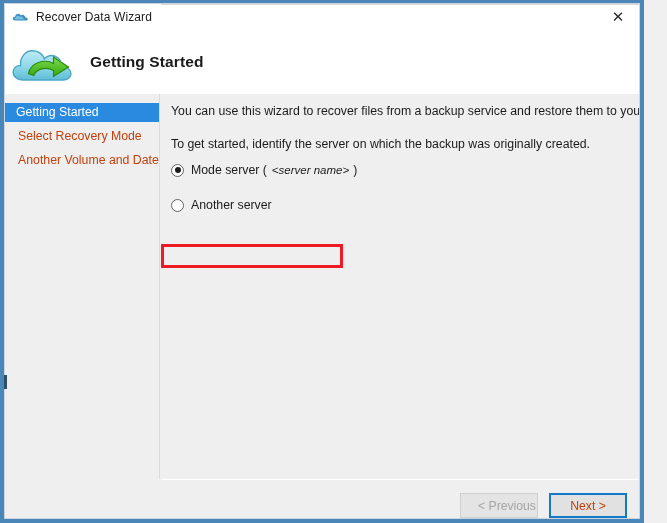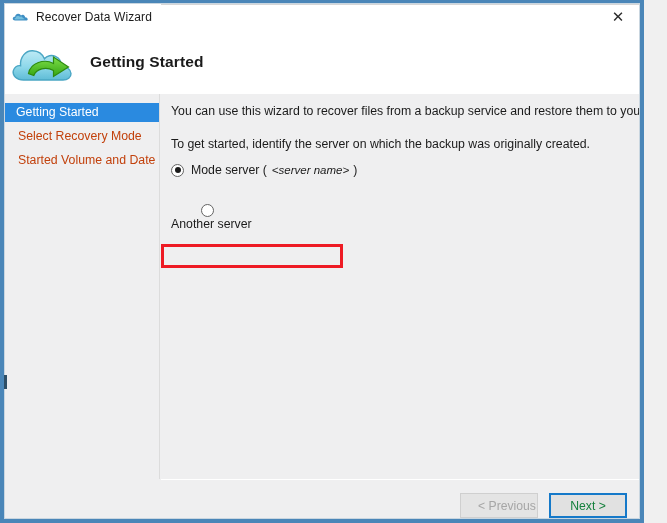--- a/index.html
+++ b/index.html
@@ -153,21 +153,21 @@
   }
   .radio-row {
     display: flex;
     align-items: center;
     height: 20px;
     margin-bottom: 4px;
     position: relative;
     width: max-content;
     cursor: default;
   }
-  .radio-row.second { margin-top: 24px; flex-direction: column; }
+  .radio-row.second { margin-top: 15px; }
   .radio-dot {
     width: 13px;
     height: 13px;
     box-sizing: border-box;
     border: 1px solid #636363;
     border-radius: 50%;
     background: #ffffff;
     margin-right: 7px;
     flex: 0 0 auto;
     position: relative;
@@ -229,21 +229,21 @@
     gap: 11px;
   }
   .btn {
     width: 78px;
     height: 25px;
     box-sizing: border-box;
     border: 1px solid #adadad;
     background: #e1e1e1;
     font-family: "Liberation Sans", sans-serif;
     font-size: 12.2px;
-    color: #15803d;
+    color: #c2410c;
     display: flex;
     align-items: center;
     justify-content: center;
     cursor: default;
     padding: 0;
   }
   .btn.disabled {
     color: #a6a6a6;
     border-color: #cfcfcf;
     background: #e4e4e4;
@@ -297,21 +297,21 @@
           <path d="M17.5 33.5 C19.5 22.5 33.5 18.5 42.5 23.5 L42.5 17.0 L57.5 27.0 L42.5 36.5 L42.5 30.5 C35.0 26.5 25.5 28.5 22.8 35.5 Z" fill="url(#ag)" stroke="#2e8a10" stroke-width="1.2"></path>
         </svg>
         <div class="header-title">Getting Started</div>
       </div>
 
       <div class="body-split">
 
         <div class="sidebar">
           <div class="side-item selected">Getting Started</div>
           <div class="side-item">Select Recovery Mode</div>
-          <div class="side-item">Started Volume and Date</div>
+          <div class="side-item">Another Volume and Date</div>
         </div>
 
         <div class="content">
           <p class="para p1">You can use this wizard to recover files from a backup service and restore them to your server.</p>
           <p class="para p2">To get started, identify the server on which the backup was originally created.</p>
 
           <div class="radio-group">
             <div class="radio-row">
               <span class="radio-dot checked"></span>
               <span class="radio-label">Mode server (</span>

